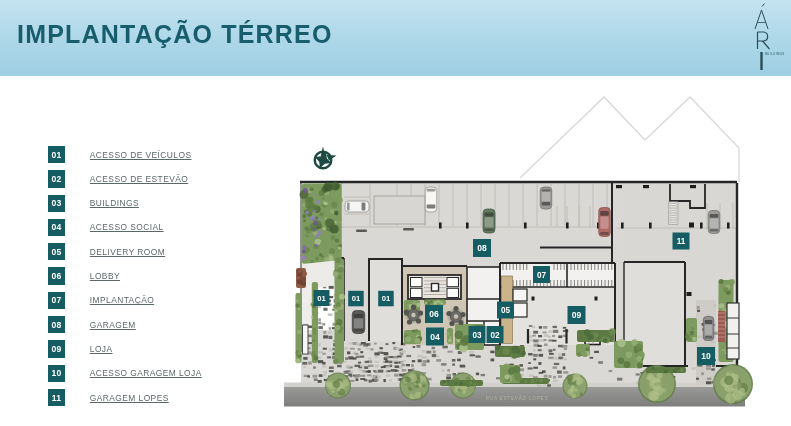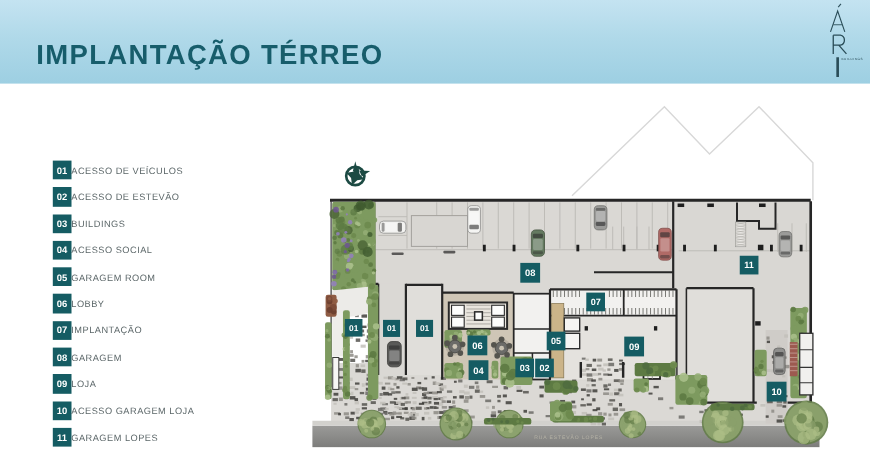--- a/index.html
+++ b/index.html
@@ -1,24 +1,24 @@
 <!DOCTYPE html>
 <html><head><meta charset="utf-8">
 <style>
   html,body { margin:0; padding:0; }
   body { width:791px; height:426px; position:relative; overflow:hidden;
          background:#ffffff; font-family:"Liberation Sans", sans-serif; }
   .banner { position:absolute; left:0; top:0; width:791px; height:76px;
     background:linear-gradient(180deg, #c4e3f1 0%, #b0d9e9 45%, #9dcfe2 100%); }
-  h1 { position:absolute; left:17px; top:20px; margin:16px; font-size:25px; font-weight:700;
+  h1 { position:absolute; left:17px; top:20px; margin:0; font-size:25px; font-weight:700;
        letter-spacing:1.2px; color:#175d6b; }
   .lrow { position:absolute; left:48px; height:17.4px; display:flex; align-items:center; }
   .lnum { width:16.8px; height:17.4px; background:#155c63; color:#fff; font-size:8.6px;
           font-weight:700; display:flex; align-items:center; justify-content:center; }
-  .llab { margin-left:0; font-size:8.4px; letter-spacing:0.45px; color:#5c6769; }
+  .llab { margin-left:25px; font-size:8.4px; letter-spacing:0.45px; color:#5c6769;text-decoration:underline; }
 </style></head>
 <body>
 
 <div class="banner"></div>
 
 <h1>IMPLANTAÇÃO TÉRREO</h1>
 
 <svg width="50" height="76" viewBox="0 0 50 76" style="position:absolute;left:741px;top:0">
   <g stroke="#2a4d58" fill="none" stroke-width="1">
     <path d="M21,6.5 L23.5,3.5"></path>
@@ -45,21 +45,21 @@
     <span class="llab">BUILDINGS</span>
   </div>
 
 <div class="lrow" style="top:218.8px">
     <span class="lnum">04</span>
     <span class="llab">ACESSO SOCIAL</span>
   </div>
 
 <div class="lrow" style="top:243.1px">
     <span class="lnum">05</span>
-    <span class="llab">GARAGEM ROOM</span>
+    <span class="llab">DELIVERY ROOM</span>
   </div>
 
 <div class="lrow" style="top:267.4px">
     <span class="lnum">06</span>
     <span class="llab">LOBBY</span>
   </div>
 
 <div class="lrow" style="top:291.7px">
     <span class="lnum">07</span>
     <span class="llab">IMPLANTAÇÃO</span>

